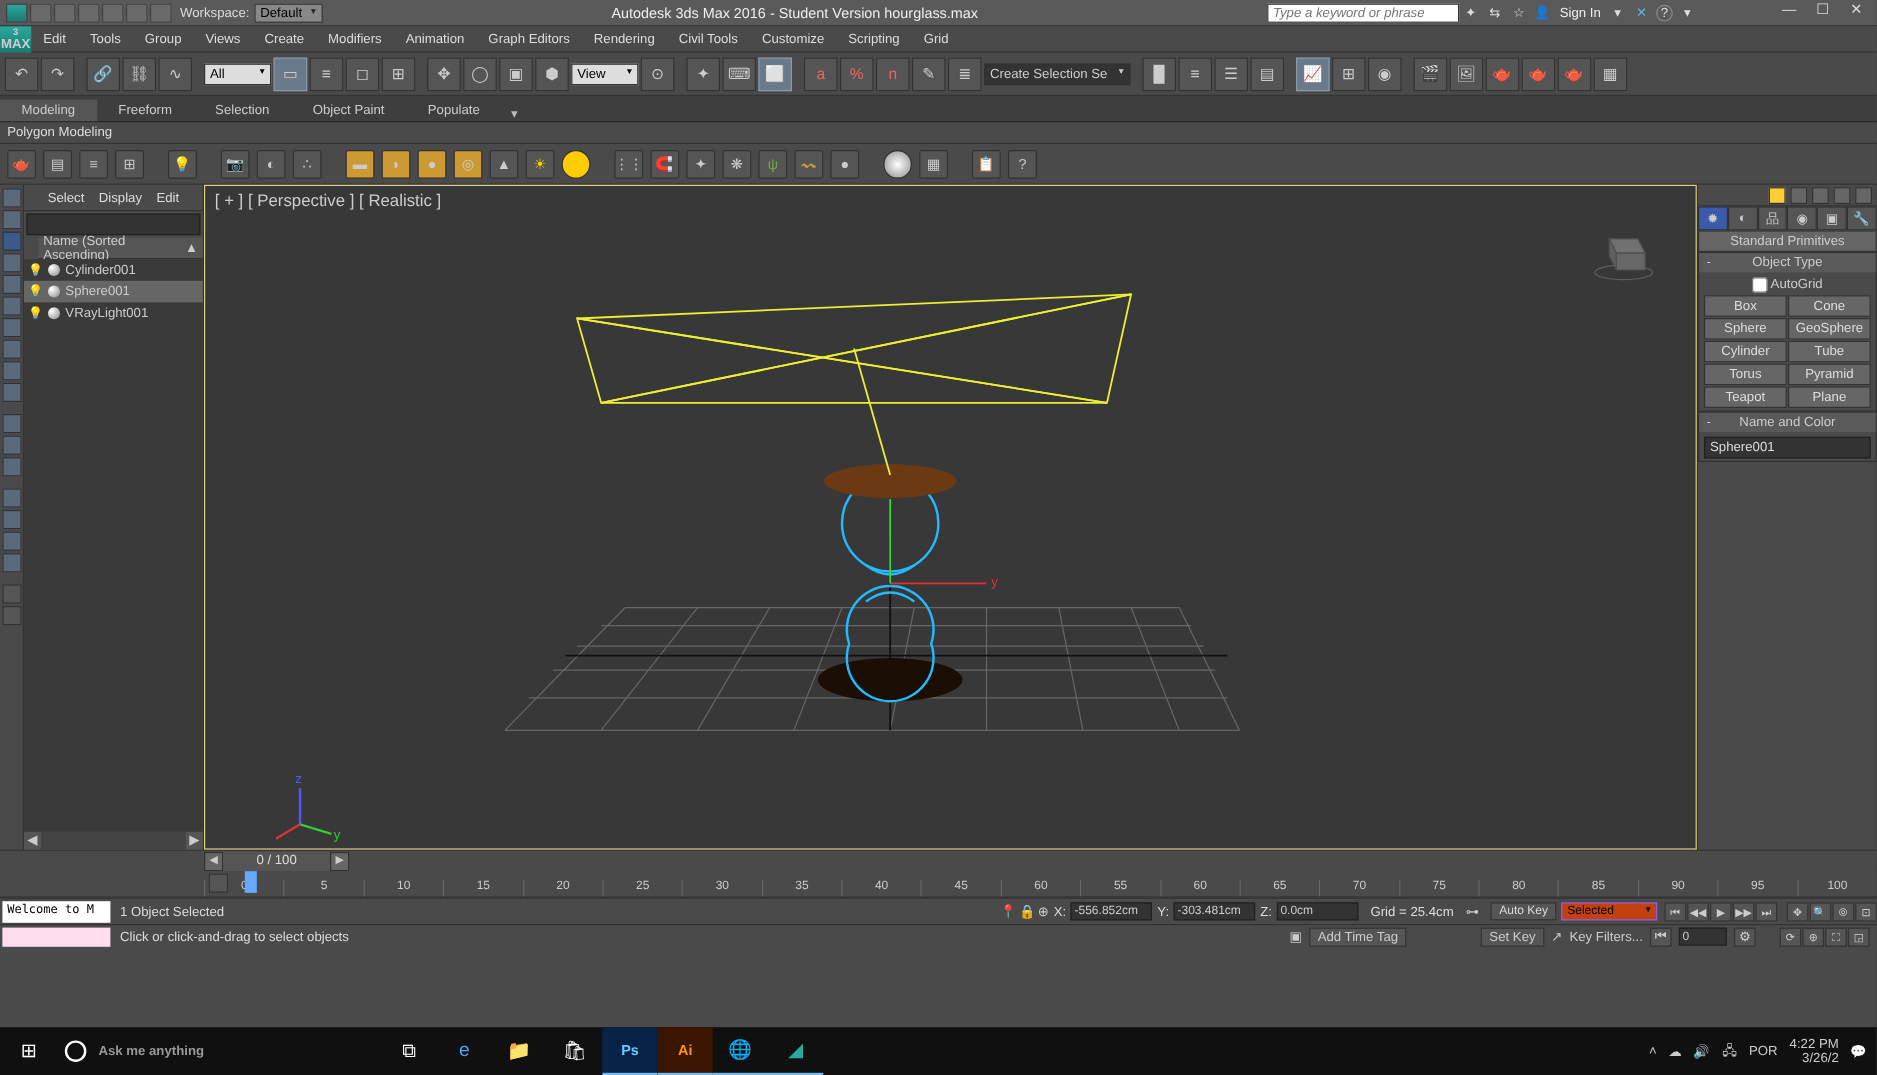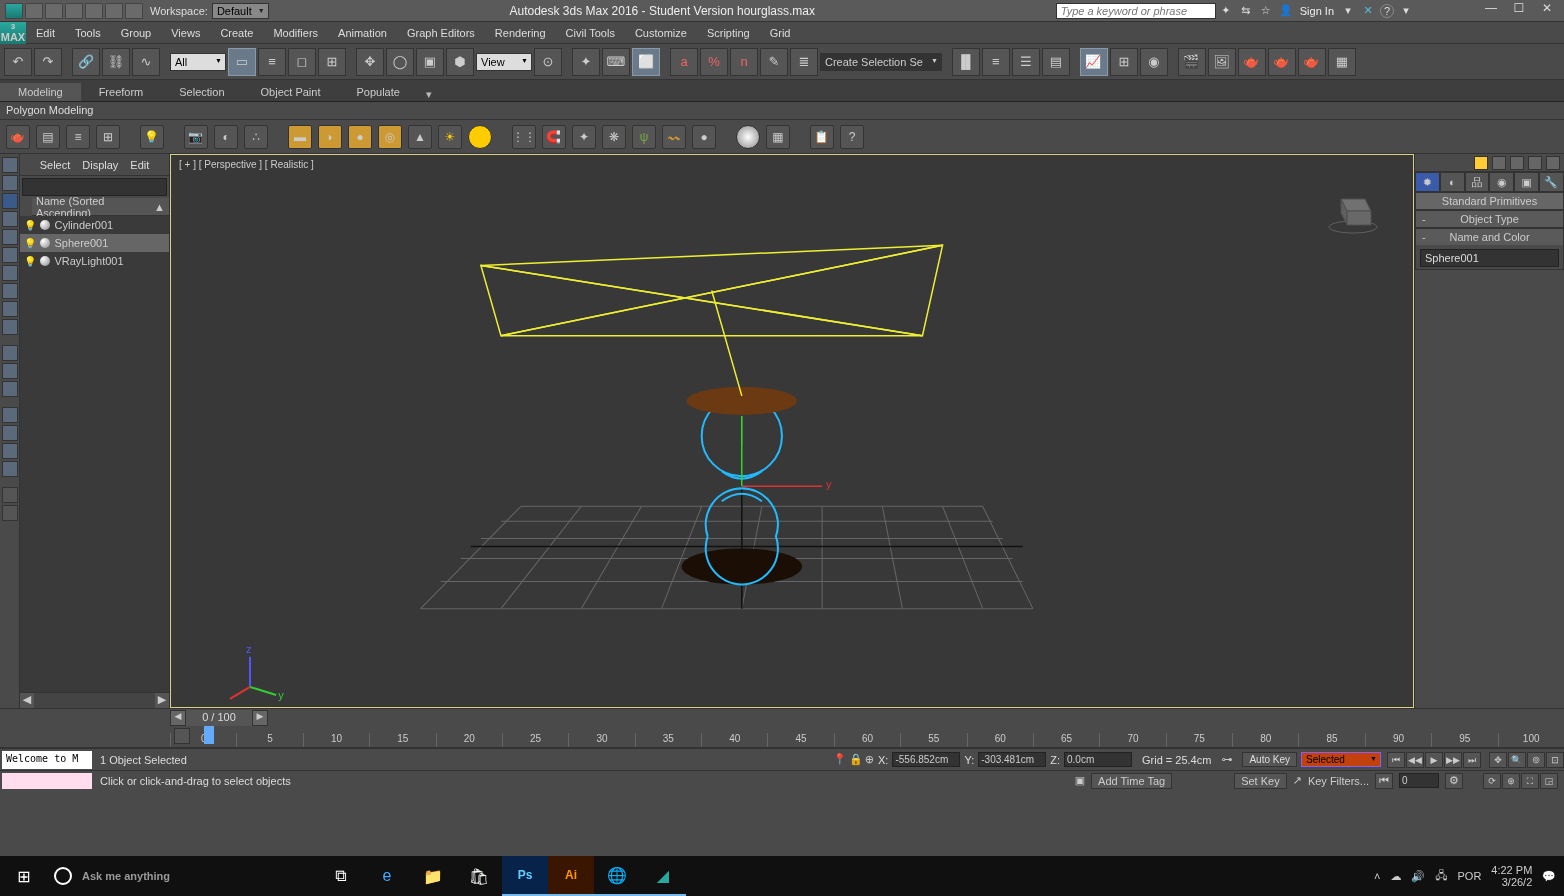--- a/index.html
+++ b/index.html
@@ -59,21 +59,21 @@
 .scene-item { height:18px; display:flex; align-items:center; padding-left:4px; gap:4px; font-size:11px; }
 .scene-item .bulb { color:#fc0; font-size:10px; }
 .scene-item .sphere-ico { width:10px; height:10px; border-radius:50%; background:radial-gradient(circle at 30% 30%,#fff,#888); }
 .scene-item.sel { background:#666; }
 .scene-scroll { height:16px; background:#555; border-top:1px solid #333; display:flex; }
 .scene-scroll .sbtn { width:14px; text-align:center; }
 .scene-scroll .strack { flex:1; background:#444; }
 
 
 .viewport { flex:1; background:#383838; position:relative; border:1px solid #dbcf83; }
-.vp-label { position:absolute; top:4px; left:8px; color:#ccc; font-size:10px; }
+.vp-label { position:absolute; top:4px; left:8px; color:#ccc; font-size:14px; }
 .vp-cube { position:absolute; top:30px; right:30px; width:60px; height:50px; opacity:0.5; }
 .vp-canvas { width:100%; height:100%; }
 
 
 .cmdpanel { width:150px; background:#4a4a4a; border-left:1px solid #333; display:flex; flex-direction:column; }
 .cmd-top { height:18px; display:flex; align-items:center; justify-content:flex-end; gap:4px; padding-right:4px; border-bottom:1px solid #333; }
 .cmd-top .ci { width:14px; height:14px; background:#666; border:1px solid #333; }
 .cmd-tabs { height:20px; display:flex; }
 .cmd-tabs .ct { flex:1; background:#555; border:1px solid #333; display:flex; align-items:center; justify-content:center; font-size:11px; }
 .cmd-tabs .ct.active { background:#3a5aaa; }
@@ -407,35 +407,50 @@
       <div class="ct active">✹</div>
       <div class="ct">◐</div>
       <div class="ct">品</div>
       <div class="ct">◉</div>
       <div class="ct">▣</div>
       <div class="ct">🔧</div>
     </div>
     <div class="cmd-sub">Standard Primitives</div>
     <div class="cmd-roll">
       <div class="rhdr"><span class="minus">-</span><span>Object Type</span></div>
+      <div class="rbody">
+        <div class="autogrid"><input type="checkbox" style=""> <span>AutoGrid</span></div>
+        <div class="primgrid">
+          <div class="pbtn">Box</div>
+          <div class="pbtn">Cone</div>
+          <div class="pbtn">Sphere</div>
+          <div class="pbtn">GeoSphere</div>
+          <div class="pbtn">Cylinder</div>
+          <div class="pbtn">Tube</div>
+          <div class="pbtn">Torus</div>
+          <div class="pbtn">Pyramid</div>
+          <div class="pbtn">Teapot</div>
+          <div class="pbtn">Plane</div>
+        </div>
+      </div>
     </div>
     <div class="cmd-roll">
       <div class="rhdr"><span class="minus">-</span><span>Name and Color</span></div>
       <div class="rbody" style="position:relative">
         <input class="name-input" value="Sphere001" style="">
         <div class="color-sw"></div>
       </div>
     </div>
   </div>
 </div>
 
 <div class="timeline-bar">
   <div style="width:170px"></div>
   <div class="tl-btn">◀</div>
-  <div class="slider-lbl" style="width:66px">0 / 100</div>
+  <div class="slider-lbl" style="width:89px">0 / 100</div>
   <div class="tl-btn">▶</div>
 </div>
 <div class="ws-tag">Workspace: Default</div>
 
 <div class="timeruler">
   <div class="cfg"></div>
   <div class="marker"></div>
   <div class="tick">0</div>
   <div class="tick">5</div>
   <div class="tick">10</div>

